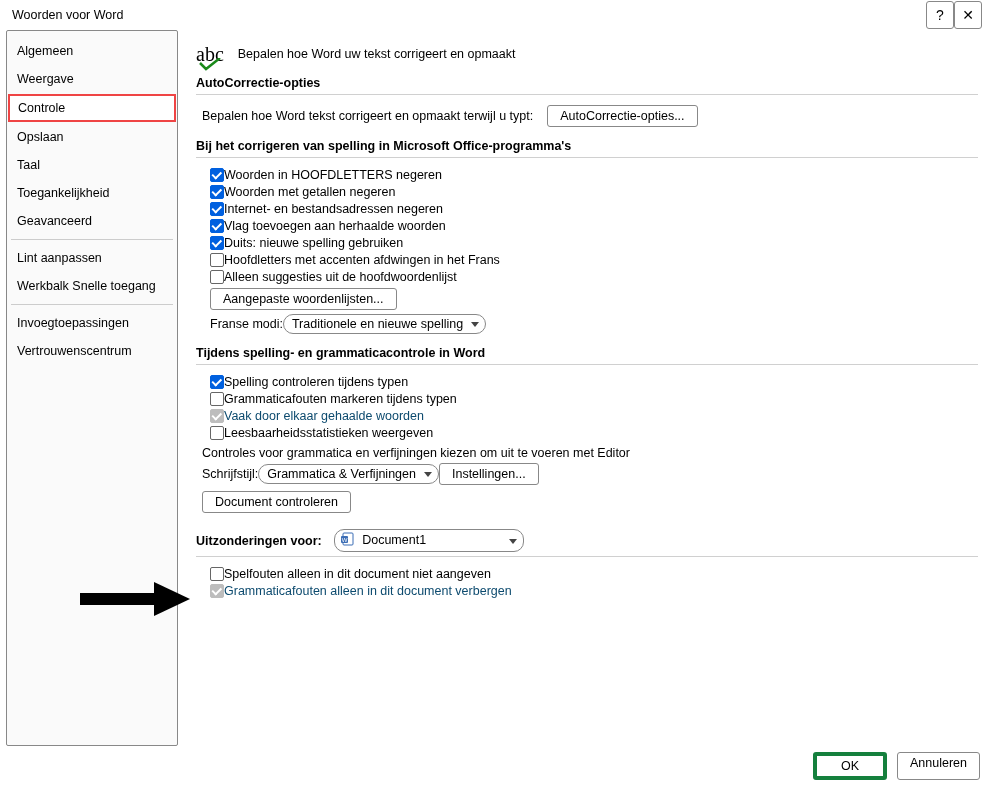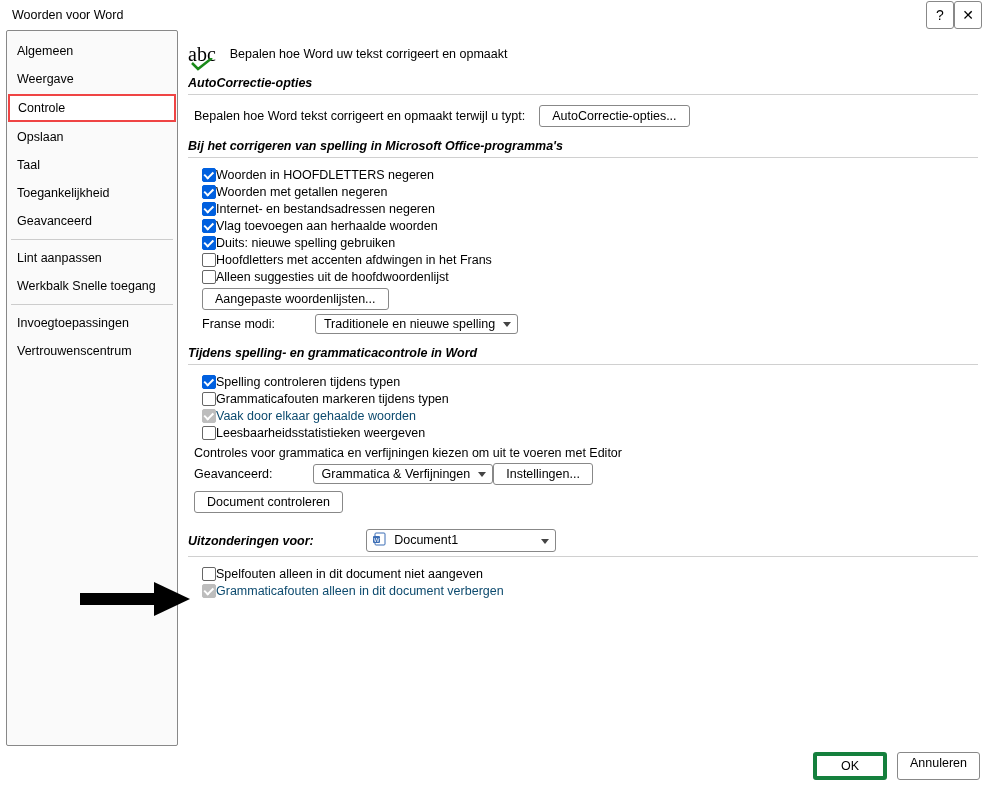--- a/index.html
+++ b/index.html
@@ -30,21 +30,21 @@
   .main {
     display: flex;
     position: absolute;
     top: 30px; left: 6px; right: 6px; bottom: 42px;
   }
   .sidebar {
     width: 172px;
     border: 1px solid #888;
     border-radius: 2px;
     padding: 6px 0;
-    margin-right: 10px;
+    margin-right: 18px;
     background: #fafafa;
   }
   .sidebar .item {
     padding: 7px 10px;
     cursor: pointer;
   }
   .sidebar .item.selected {
     border: 2px solid #ef4444;
     background: #fff;
     margin: 1px 1px;
@@ -69,21 +69,20 @@
   .intro .glyph {
     font-family: serif;
     font-size: 20px;
     position: relative;
     line-height: 1;
   }
   .intro .glyph svg { position: absolute; left: 2px; top: 14px; }
   .section-title {
     font-weight: 600;
     margin: 12px 0 4px 0;
-    font-style: italic;
   }
   .hr {
     height: 1px;
     background: #d0d0d0;
     margin: 4px 0 10px 0;
   }
   .row {
     display: flex;
     align-items: center;
     gap: 0;
@@ -127,28 +126,27 @@
     cursor: pointer;
     font: inherit;
     display: inline-block;
   }
   .btn.primary {
     border: 4px solid #15803d;
     padding: 3px 24px;
   }
   .select {
     border: 1px solid #888;
-    border-radius: 3px;
+    border-radius: 10px;
     background: #fff;
     padding: 2px 22px 2px 8px;
     position: relative;
     display: inline-block;
     min-width: 140px;
     cursor: pointer;
-    margin-left: 40px;
   }
   .select::after {
     content: "";
     position: absolute;
     right: 6px; top: 50%;
     margin-top: -2px;
     border-left: 4px solid transparent;
     border-right: 4px solid transparent;
     border-top: 5px solid #444;
   }
@@ -275,21 +273,21 @@
       <span class="disabled-text">Vaak door elkaar gehaalde woorden</span>
     </div>
     <div class="row indent1">
       <span class="chk"></span>
       <span>Leesbaarheidsstatistieken weergeven</span>
     </div>
     <div class="row label-only">
       <span>Controles voor grammatica en verfijningen kiezen om uit te voeren met Editor</span>
     </div>
     <div class="row">
-      <span>Geavanceerd:</span>
+      <span>Schrijfstijl:</span>
       <span class="select" style="min-width:172px;"><span>Grammatica &amp; Verfijningen</span></span>
       <span class="btn">Instellingen...</span>
     </div>
     <div class="row" style="margin-top:6px;">
       <span class="btn">Document controleren</span>
     </div>
 
     <div style="display:flex; align-items:center; gap:12px; margin-top:16px;">
       <span class="section-title" style="margin:0;">Uitzonderingen voor:</span>
       <span class="select doc">

